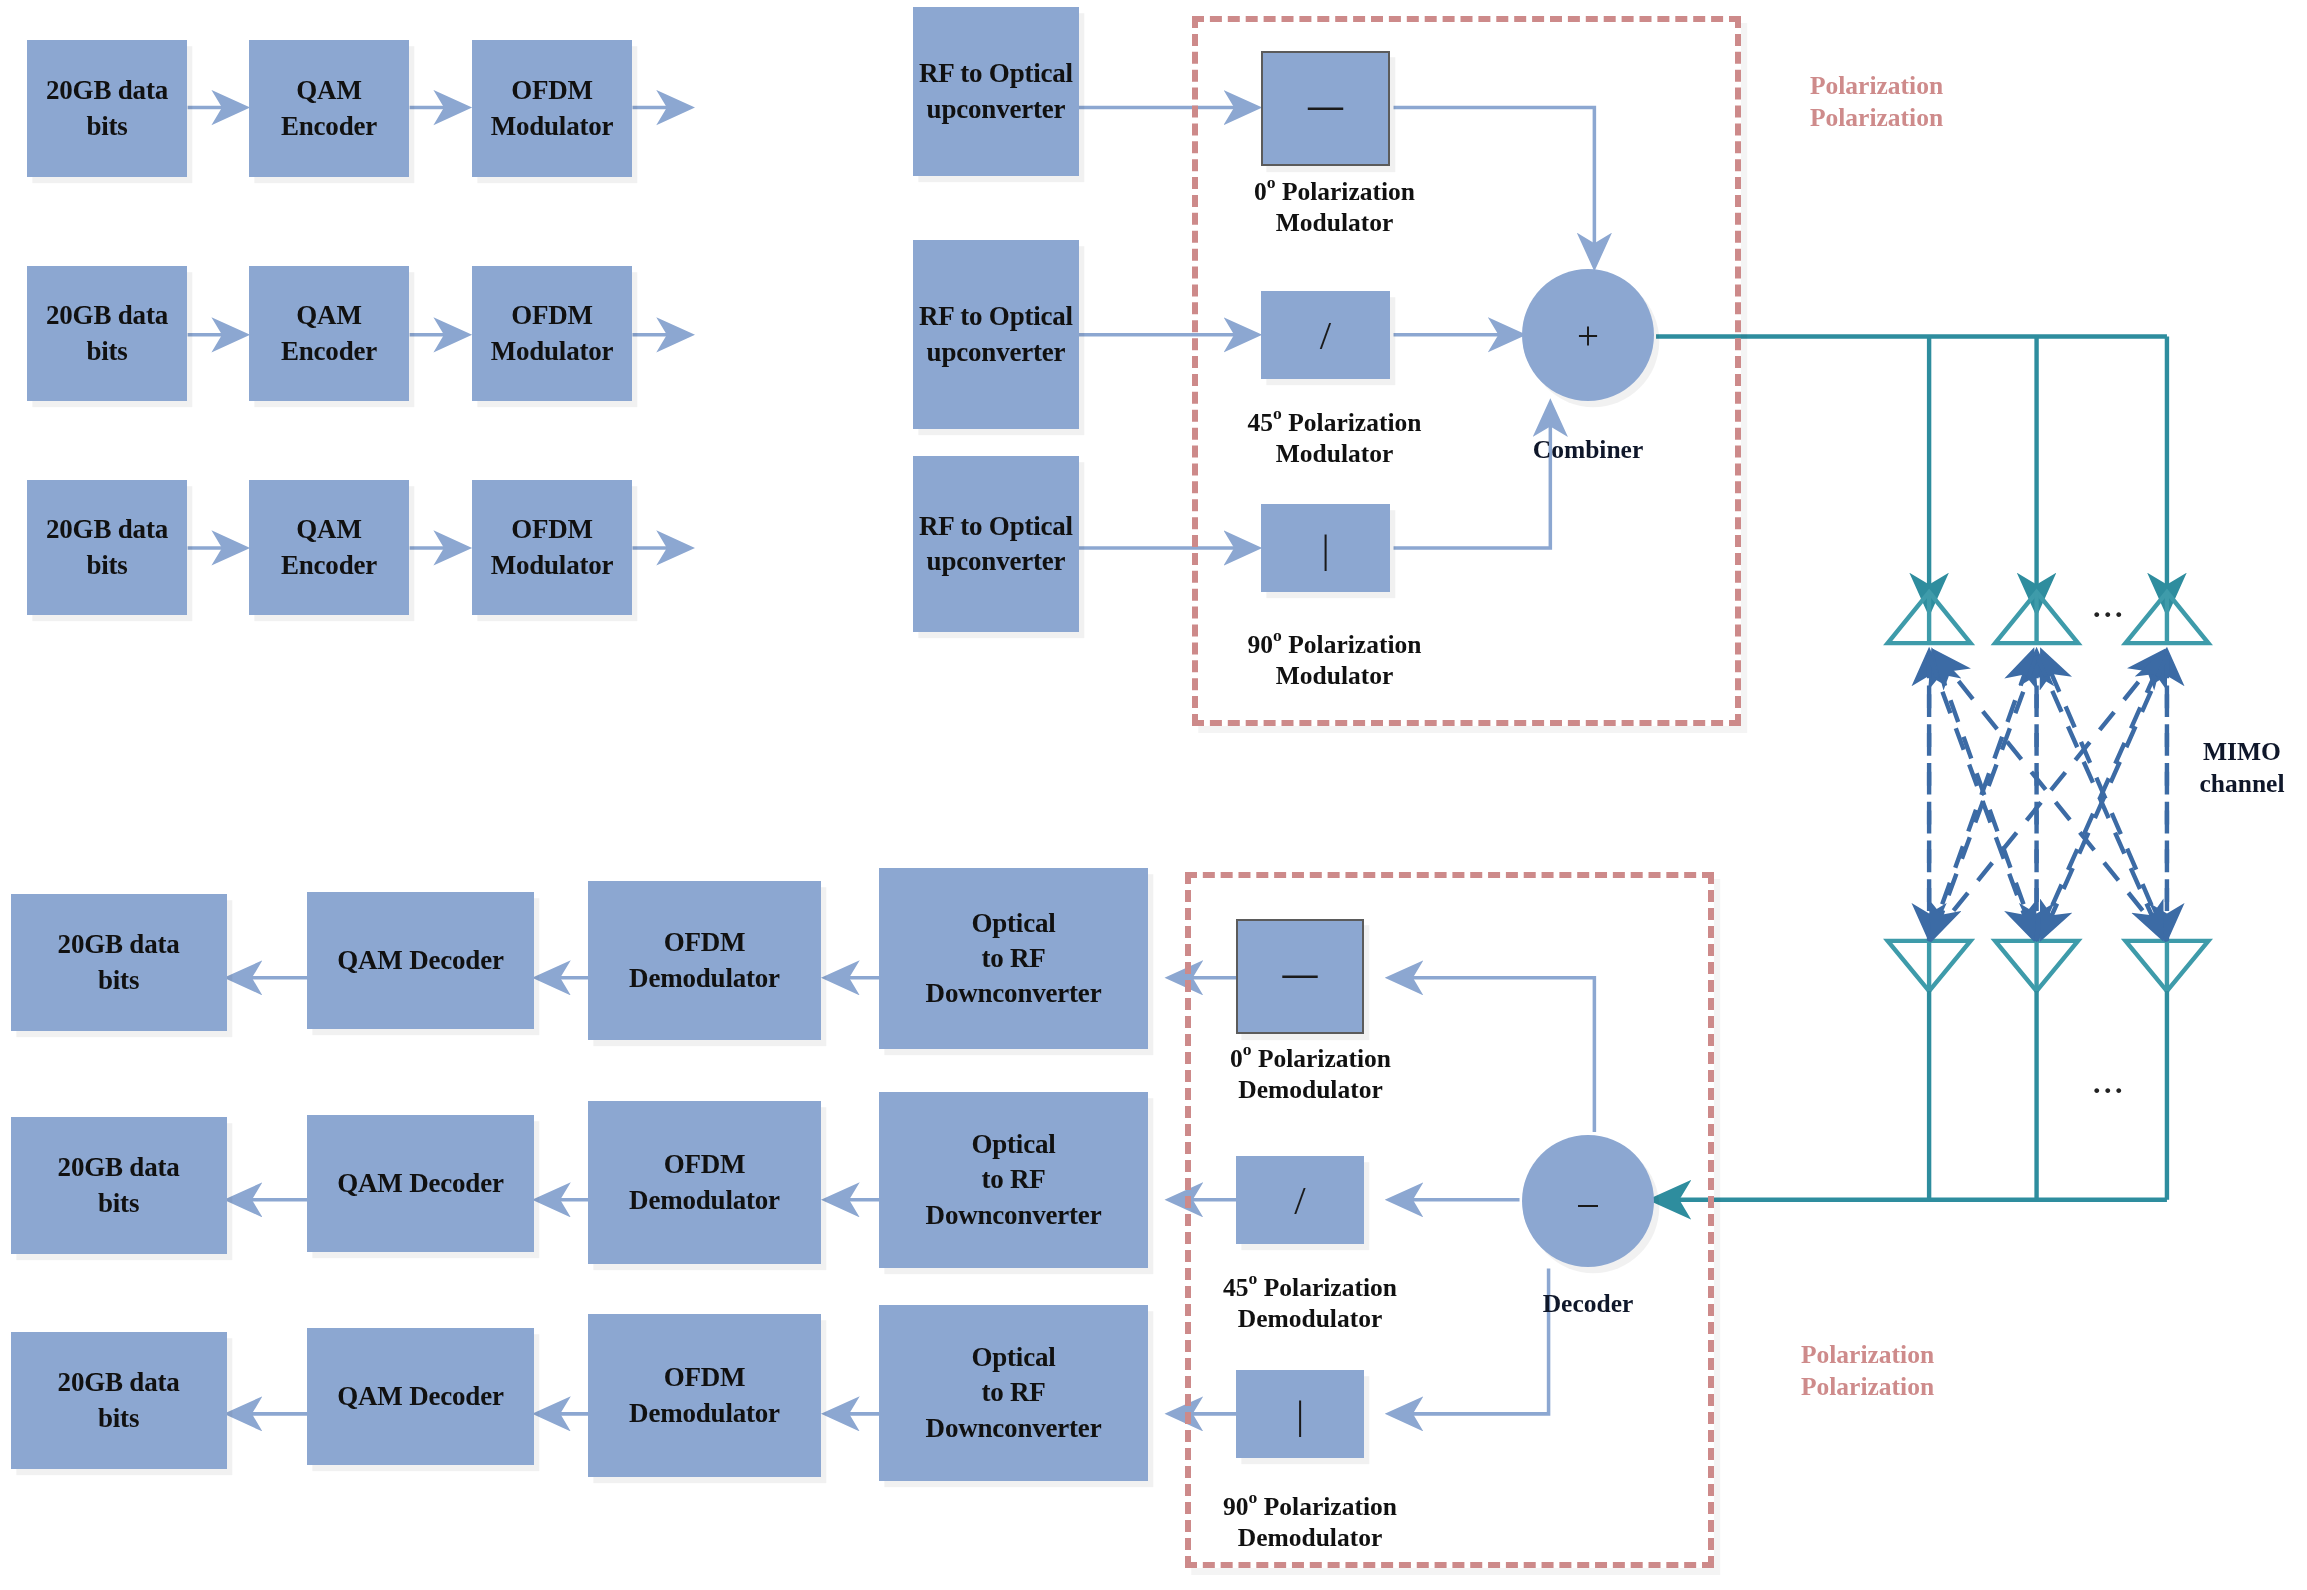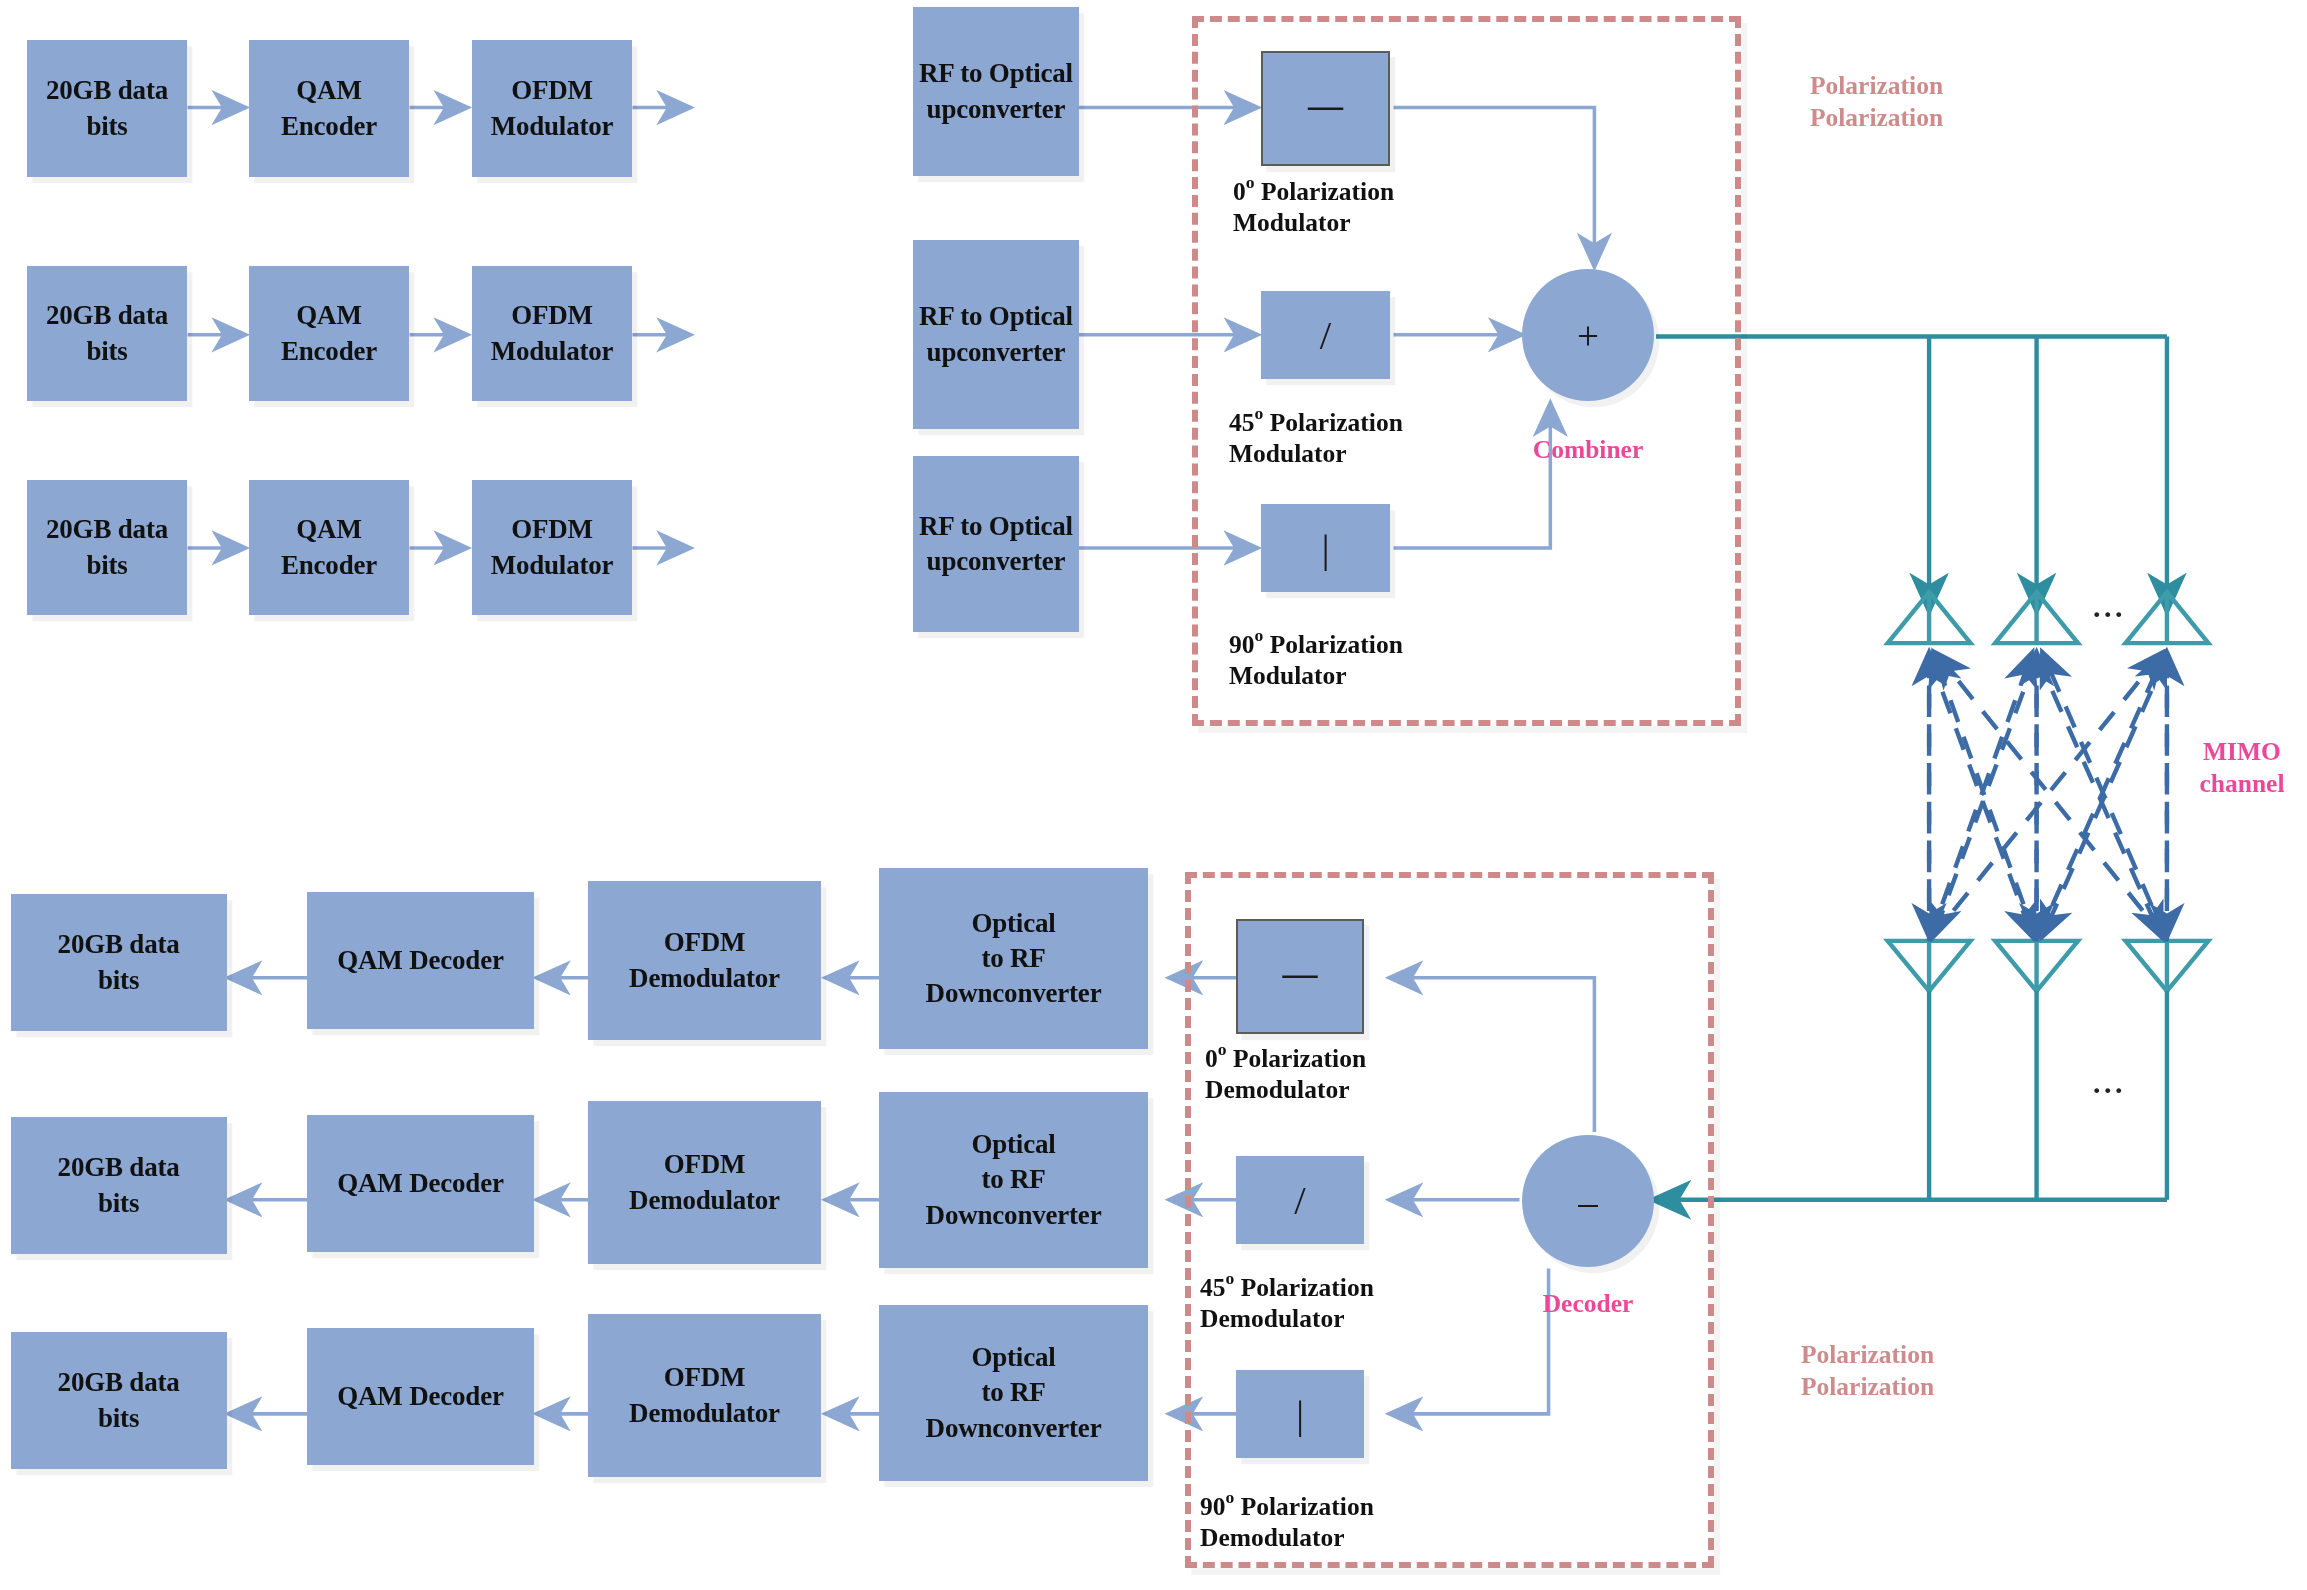--- a/index.html
+++ b/index.html
@@ -45,28 +45,28 @@
     position:absolute;border-radius:50%;
     background:#8CA7D1;
     box-shadow:5.3px 6.2px 0 0 rgba(0,0,0,0.055);
     display:flex;align-items:center;justify-content:center;
     color:#1a1a1a;font-size:39px;line-height:1;
   }
 
   
   .cap{
     position:absolute;color:#111111;font-weight:bold;
-    font-size:25.5px;line-height:1.22;
+    font-size:25.5px;line-height:1.22;text-align:center;
     white-space:nowrap;
   }
   .cap .sup{font-size:17.6px;vertical-align:super;position:relative;top:-1.8px;}
   .cap-line2{display:block;}
   .lbl{
     position:absolute;font-weight:bold;font-size:25.5px;
-    line-height:1.25;text-align:center;white-space:nowrap;color:#ec4899;
+    line-height:1.25;text-align:center;white-space:nowrap;color:#0f172a;
   }
   .pink{color:#CE8B8B;}
 
   
   .dashbox{
     position:absolute;
     border:6.2px dashed #CD8A8A;
     box-shadow:6.2px 7px 0 0 rgba(0,0,0,0.045);
     box-sizing:border-box;
     background:transparent;

